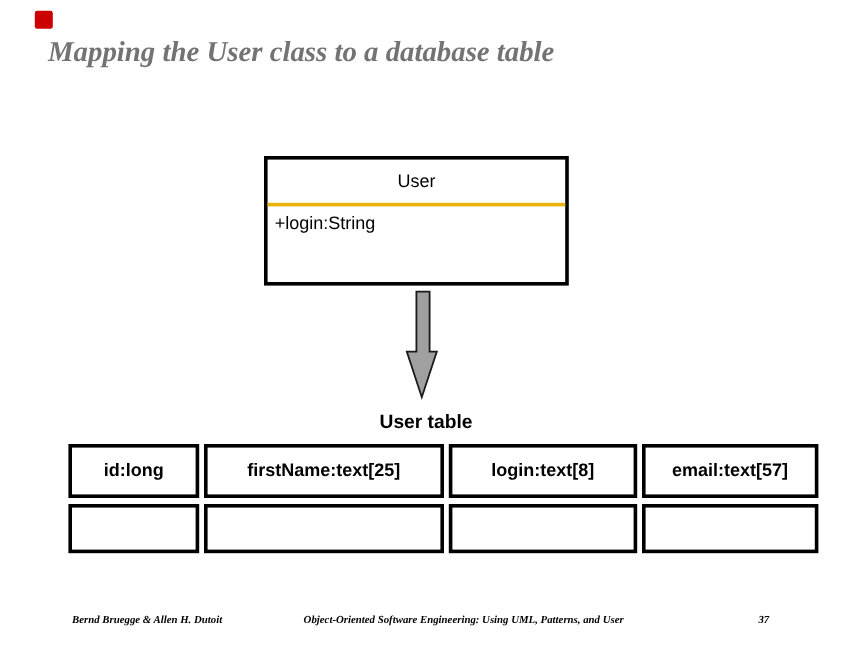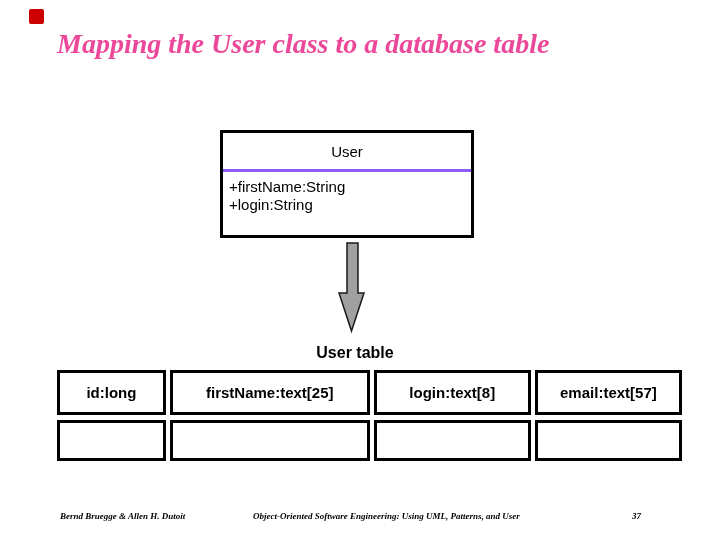--- a/index.html
+++ b/index.html
@@ -5,31 +5,31 @@
   html,body{margin:0;padding:0;}
   body{
     width:720px;height:540px;position:relative;background:#ffffff;
     font-family:"Liberation Sans",sans-serif;color:#000;overflow:hidden;
   }
   .accent-square{
     position:absolute;left:29px;top:9px;width:15px;height:15px;
     background:#cc0000;border-radius:2px;
   }
   .slide-title{
-    position:absolute;left:57px;top:31px;margin:0;
+    position:absolute;left:40px;top:31px;margin:0;
     font-family:"Liberation Serif",serif;font-style:italic;font-weight:bold;
-    font-size:28px;line-height:26px;color:#ec4899;white-space:nowrap;
+    font-size:24px;line-height:26px;color:#737373;white-space:nowrap;
   }
   
   .class-box{
     position:absolute;left:220px;top:130px;width:254px;height:108px;
     border:3px solid #000;box-sizing:border-box;background:#fff;
   }
   .class-name{
-    height:36px;border-bottom:3px solid #8b5cf6;
+    height:36px;border-bottom:3px solid #eab308;
     display:flex;align-items:center;justify-content:center;
     font-size:15px;
   }
   .class-attrs{padding:6px 4px 0 6px;}
   .class-attrs div{font-size:15px;line-height:18px;white-space:nowrap;}
   
   .arrow-svg{position:absolute;left:330px;top:240px;}
   
   .table-caption{
     position:absolute;left:28px;top:343px;width:654px;
@@ -60,21 +60,20 @@
 </head>
 <body>
 
 <div class="accent-square"></div>
 
 <h1 class="slide-title">Mapping the User class to a database table</h1>
 
 <div class="class-box">
   <div class="class-name">User</div>
   <div class="class-attrs">
-    <div>+firstName:String</div>
     <div>+login:String</div>
   </div>
 </div>
 
 <svg class="arrow-svg" width="44" height="95" viewBox="0 0 44 95">
   <path d="M17,3 L28,3 L28,53 L34,53 L21.5,91 L9,53 L17,53 Z" fill="#a0a0a0" stroke="#1a1a1a" stroke-width="1.5"></path>
 </svg>
 
 <div class="table-caption">User table</div>
 

